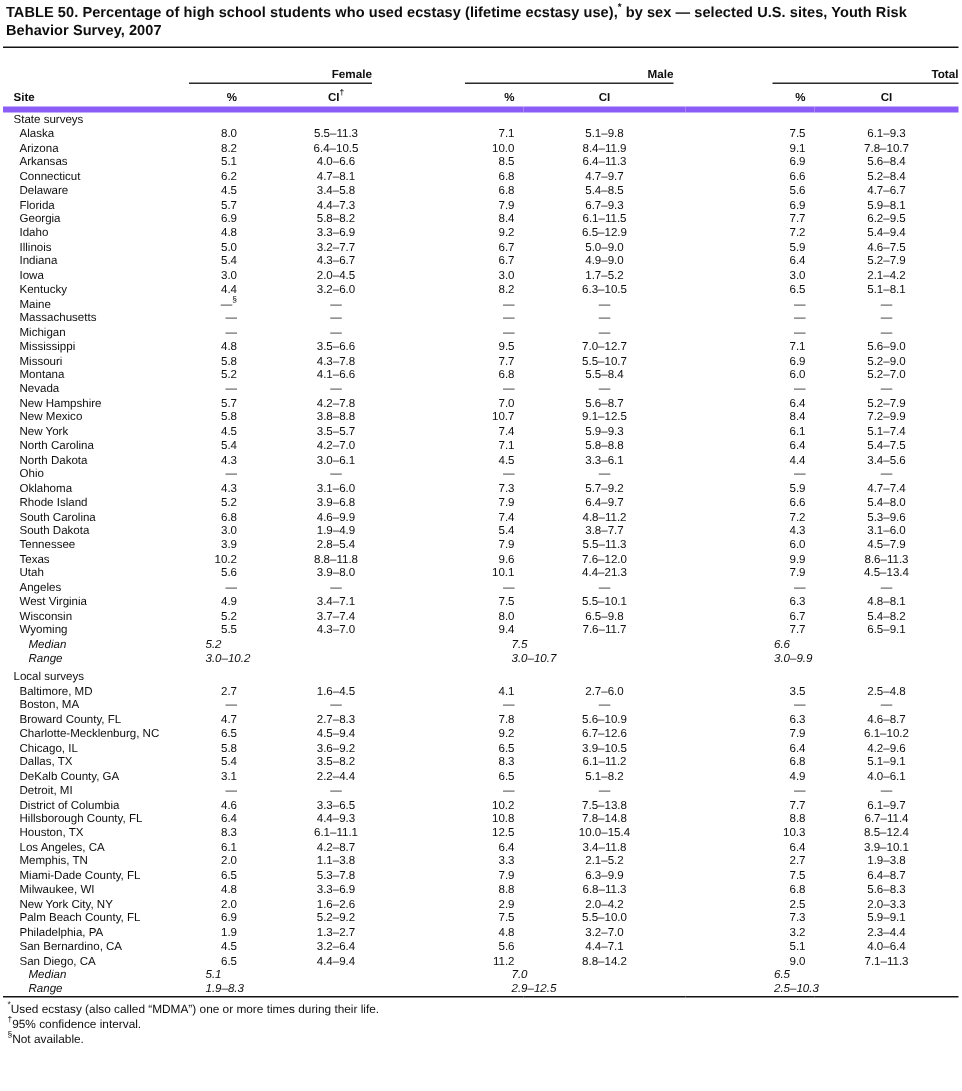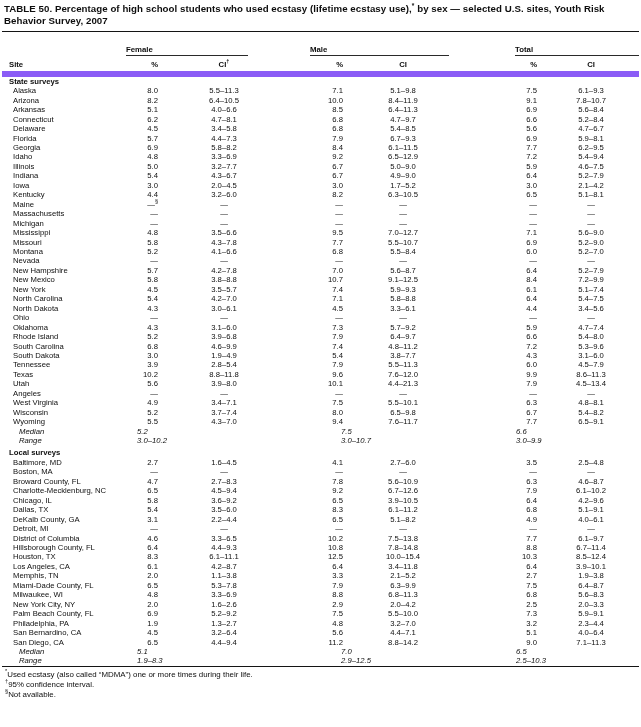--- a/index.html
+++ b/index.html
@@ -19,33 +19,33 @@
   col.c-site{width:124px;}
   col.c-fpct{width:38px;}
   col.c-fci{width:120px;}
   col.c-mpct{width:65px;}
   col.c-mci{width:108px;}
   col.c-tpct{width:86px;}
   col.c-tci{width:96px;}
   th,td{padding:0;font-size:7.7px;font-weight:normal;white-space:nowrap;overflow:visible;}
   thead .group-cell{height:13px;vertical-align:bottom;}
   .group-inner{
-    text-align:left;font-weight:bold;font-size:7.8px;line-height:11px;
+    text-align:right;font-weight:bold;font-size:7.8px;line-height:11px;
     border-bottom:1px solid #2a2a2a;
   }
   .gi-f{margin:0 36px 0 0;}
   .gi-m{margin:12px 8px 0 26px;}
   .gi-t{margin:0 0 0 58px;}
-  thead .colhead-row th{height:13px;vertical-align:bottom;border-bottom:6px solid #8b5cf6;padding-bottom:2px;font-weight:bold;}
+  thead .colhead-row th{height:13px;vertical-align:bottom;border-bottom:4px solid #8b5cf6;padding-bottom:2px;font-weight:bold;}
   th.h-site{text-align:left;padding-left:7px;}
   .pct{text-align:right;padding-right:6px;}
   .ci{text-align:center;}
   tbody td{line-height:9.45px;height:9.45px;}
   td.site{text-align:left;padding-left:11px;}
-  tr.section-row td{font-weight:bold;padding-left:7px;}
+  tr.section-row td{font-weight:normal;padding-left:7px;}
   tr.section-local td{padding-top:3px;}
   tr.stat-row td{font-style:italic;}
   td.statlbl{padding-left:17px;}
   td.mr-f{text-align:left;padding-left:11px;}
   td.mr-m{text-align:left;padding-left:57px;}
   td.mr-t{text-align:left;padding-left:59px;}
   sup{font-size:5.6px;line-height:0;vertical-align:super;}
   .footnotes{padding:3px 0 0 3px;}
   .footnote{font-size:7.9px;line-height:10px;}
 </style>
@@ -473,21 +473,21 @@
           <td class="pct">5.8</td>
           <td class="ci">3.6–9.2</td>
           <td class="pct">6.5</td>
           <td class="ci">3.9–10.5</td>
           <td class="pct">6.4</td>
           <td class="ci">4.2–9.6</td>
         </tr>
         <tr class="data-row">
           <td class="site">Dallas, TX</td>
           <td class="pct">5.4</td>
-          <td class="ci">3.5–6.0</td>
+          <td class="ci">3.5–8.2</td>
           <td class="pct">8.3</td>
           <td class="ci">6.1–11.2</td>
           <td class="pct">6.8</td>
           <td class="ci">5.1–9.1</td>
         </tr>
         <tr class="data-row">
           <td class="site">DeKalb County, GA</td>
           <td class="pct">3.1</td>
           <td class="ci">2.2–4.4</td>
           <td class="pct">6.5</td>

